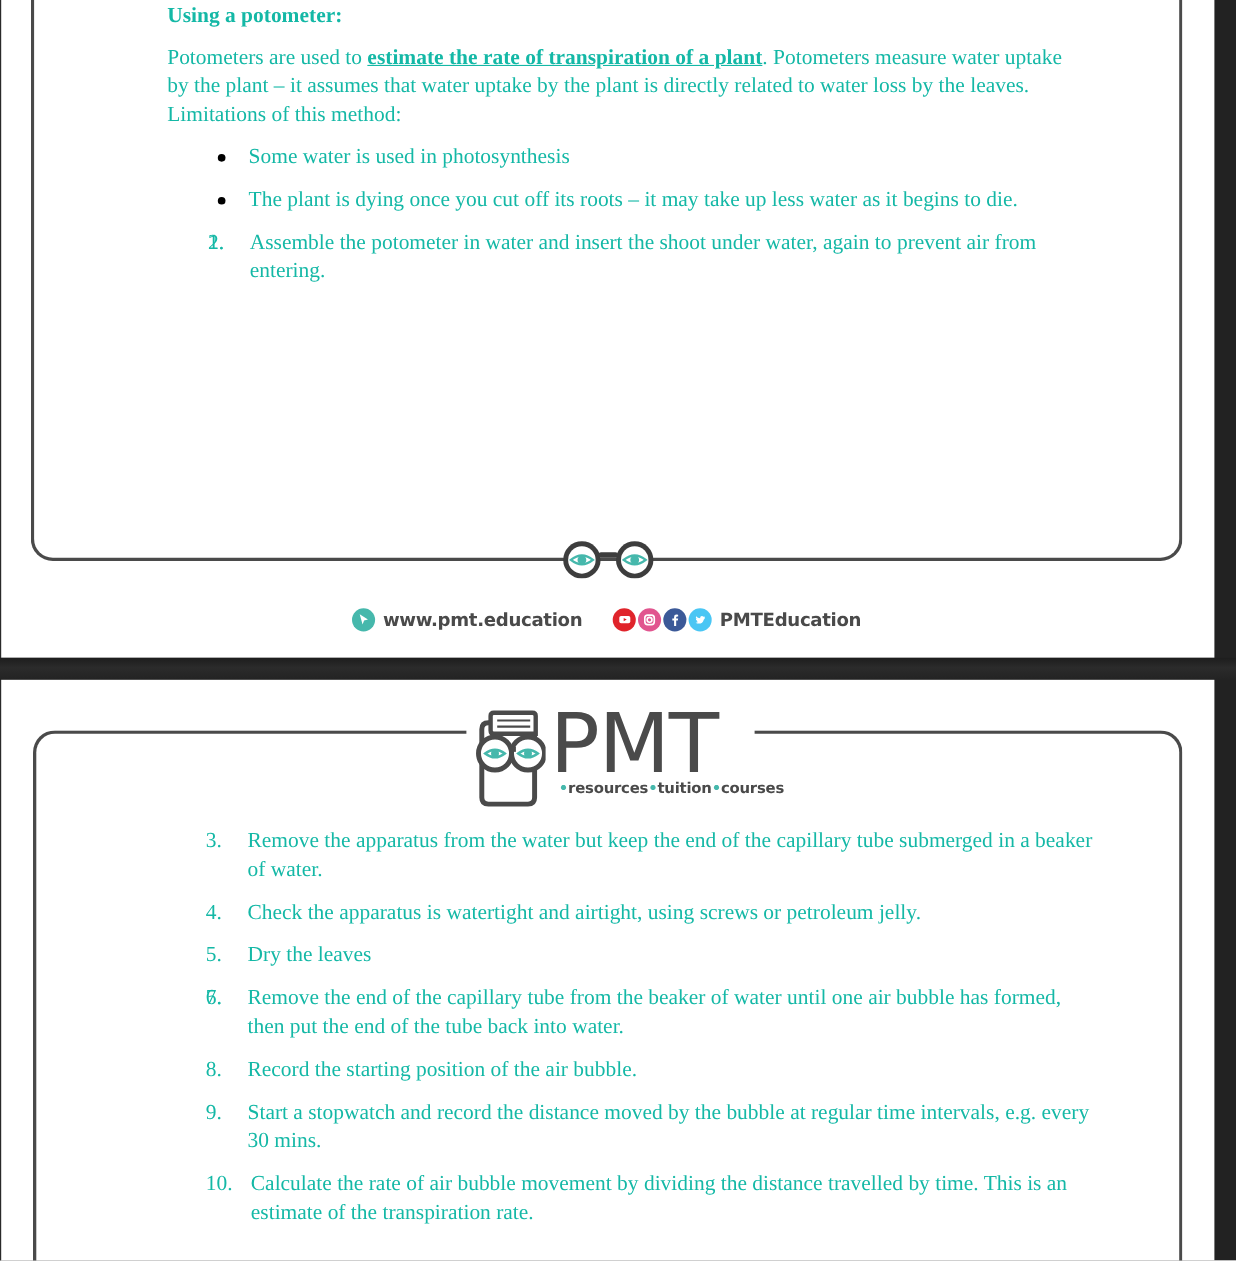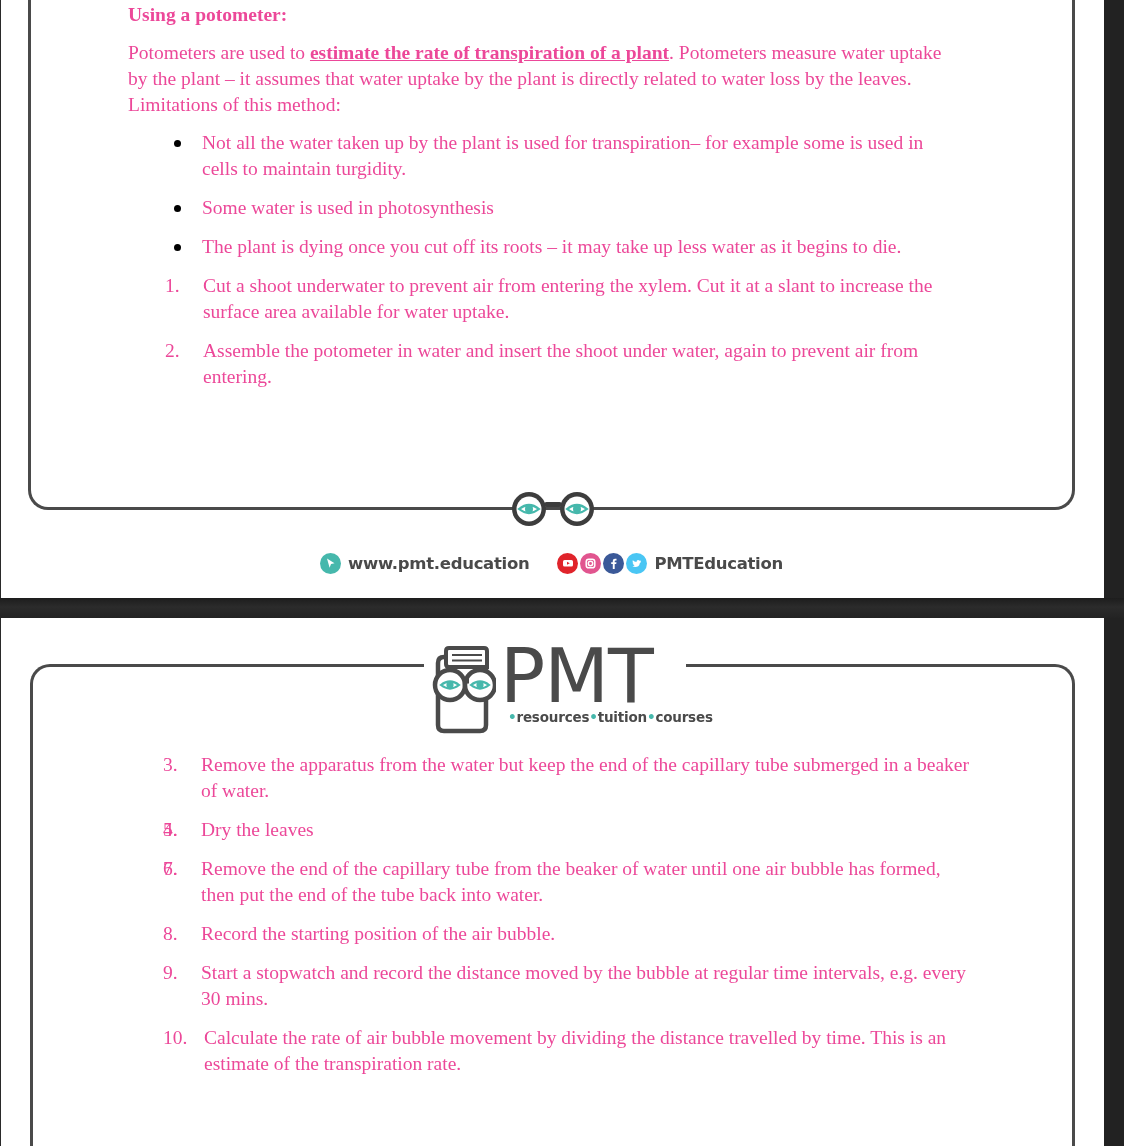--- a/index.html
+++ b/index.html
@@ -78,23 +78,24 @@
     left: 424px;
     top: 655px;
     width: 262px;
     height: 20px;
     background: #ffffff;
   }
 
   
   .doc-text {
     position: absolute;
-    color: #ec4899;
+    color: #14b8a6;
     font-size: 19.5px;
     line-height: 26px;
+    margin-left: 24px;
   }
   #page1-body { left: 128px; top: 2px; width: 820px; }
   #page2-body { left: 163px; top: 752px; width: 812px; }
 
   h3.note-heading {
     font-size: 19.5px;
     font-weight: bold;
     margin: 0 0 12px 0;
     line-height: 26px;
   }
@@ -236,27 +237,26 @@
   <div class="left-rail" id="left-rail-2"></div>
 
   <div class="note-border" id="note-border-1"></div>
 
   <div class="doc-text" id="page1-body">
     <h3 class="note-heading">Using a potometer:</h3>
 
     <p class="note-para"><span>Potometers are used to </span><b>estimate the rate of transpiration of a plant</b><span>. Potometers measure water uptake by the plant – it assumes that water uptake by the plant is directly related to water loss by the leaves. Limitations of this method:</span></p>
 
     <ul class="bullet-list">
-      <li><span>Not all the water taken up by the plant is used for transpiration– for example some is used in cells to maintain turgidity.</span></li>
       <li><span>Some water is used in photosynthesis</span></li>
       <li><span>The plant is dying once you cut off its roots – it may take up less water as it begins to die.</span></li>
     </ul>
 
     <ol class="num-list" id="page1-numlist">
-      <li><span class="num">1.</span><span>Cut a shoot underwater to prevent air from entering the xylem. Cut it at a slant to increase the surface area available for water uptake.</span></li>
+      <li><span class="num">1.</span></li>
       <li><span class="num">2.</span><span>Assemble the potometer in water and insert the shoot under water, again to prevent air from entering.</span></li>
     </ol>
   </div>
 
   <div id="glasses-badge">
     <svg width="110" height="36" viewBox="0 0 110 36">
       <circle cx="31" cy="19" r="17" fill="#3d3d3d"></circle>
       <circle cx="79" cy="19" r="17" fill="#3d3d3d"></circle>
       <circle cx="31" cy="19" r="12.5" fill="#ffffff"></circle>
       <circle cx="79" cy="19" r="12.5" fill="#ffffff"></circle>
@@ -328,21 +328,21 @@
       <path d="M43 40 q9 -7 18 0 q-9 7 -18 0 Z" fill="none" stroke="#46b8ac" stroke-width="2.2"></path>
       <circle cx="52" cy="40" r="3.6" fill="#46b8ac"></circle>
     </svg>
     <div id="pmt-wordmark">PMT</div>
     <div id="pmt-tagline"><span class="sep">•</span><span>resources</span><span class="sep">•</span><span>tuition</span><span class="sep">•</span><span>courses</span></div>
   </div>
 
   <div class="doc-text" id="page2-body">
     <ol class="num-list">
       <li><span class="num">3.</span><span>Remove the apparatus from the water but keep the end of the capillary tube submerged in a beaker of water.</span></li>
-      <li><span class="num">4.</span></li>
+      <li><span class="num">4.</span><span>Check the apparatus is watertight and airtight, using screws or petroleum jelly.</span></li>
       <li><span class="num">5.</span><span>Dry the leaves</span></li>
       <li><span class="num">6.</span></li>
       <li><span class="num">7.</span><span>Remove the end of the capillary tube from the beaker of water until one air bubble has formed, then put the end of the tube back into water.</span></li>
       <li><span class="num">8.</span><span>Record the starting position of the air bubble.</span></li>
       <li><span class="num">9.</span><span>Start a stopwatch and record the distance moved by the bubble at regular time intervals, e.g. every 30 mins.</span></li>
       <li class="wide"><span class="num">10.</span><span>Calculate the rate of air bubble movement by dividing the distance travelled by time. This is an estimate of the transpiration rate.</span></li>
     </ol>
   </div>
 
 </div>

